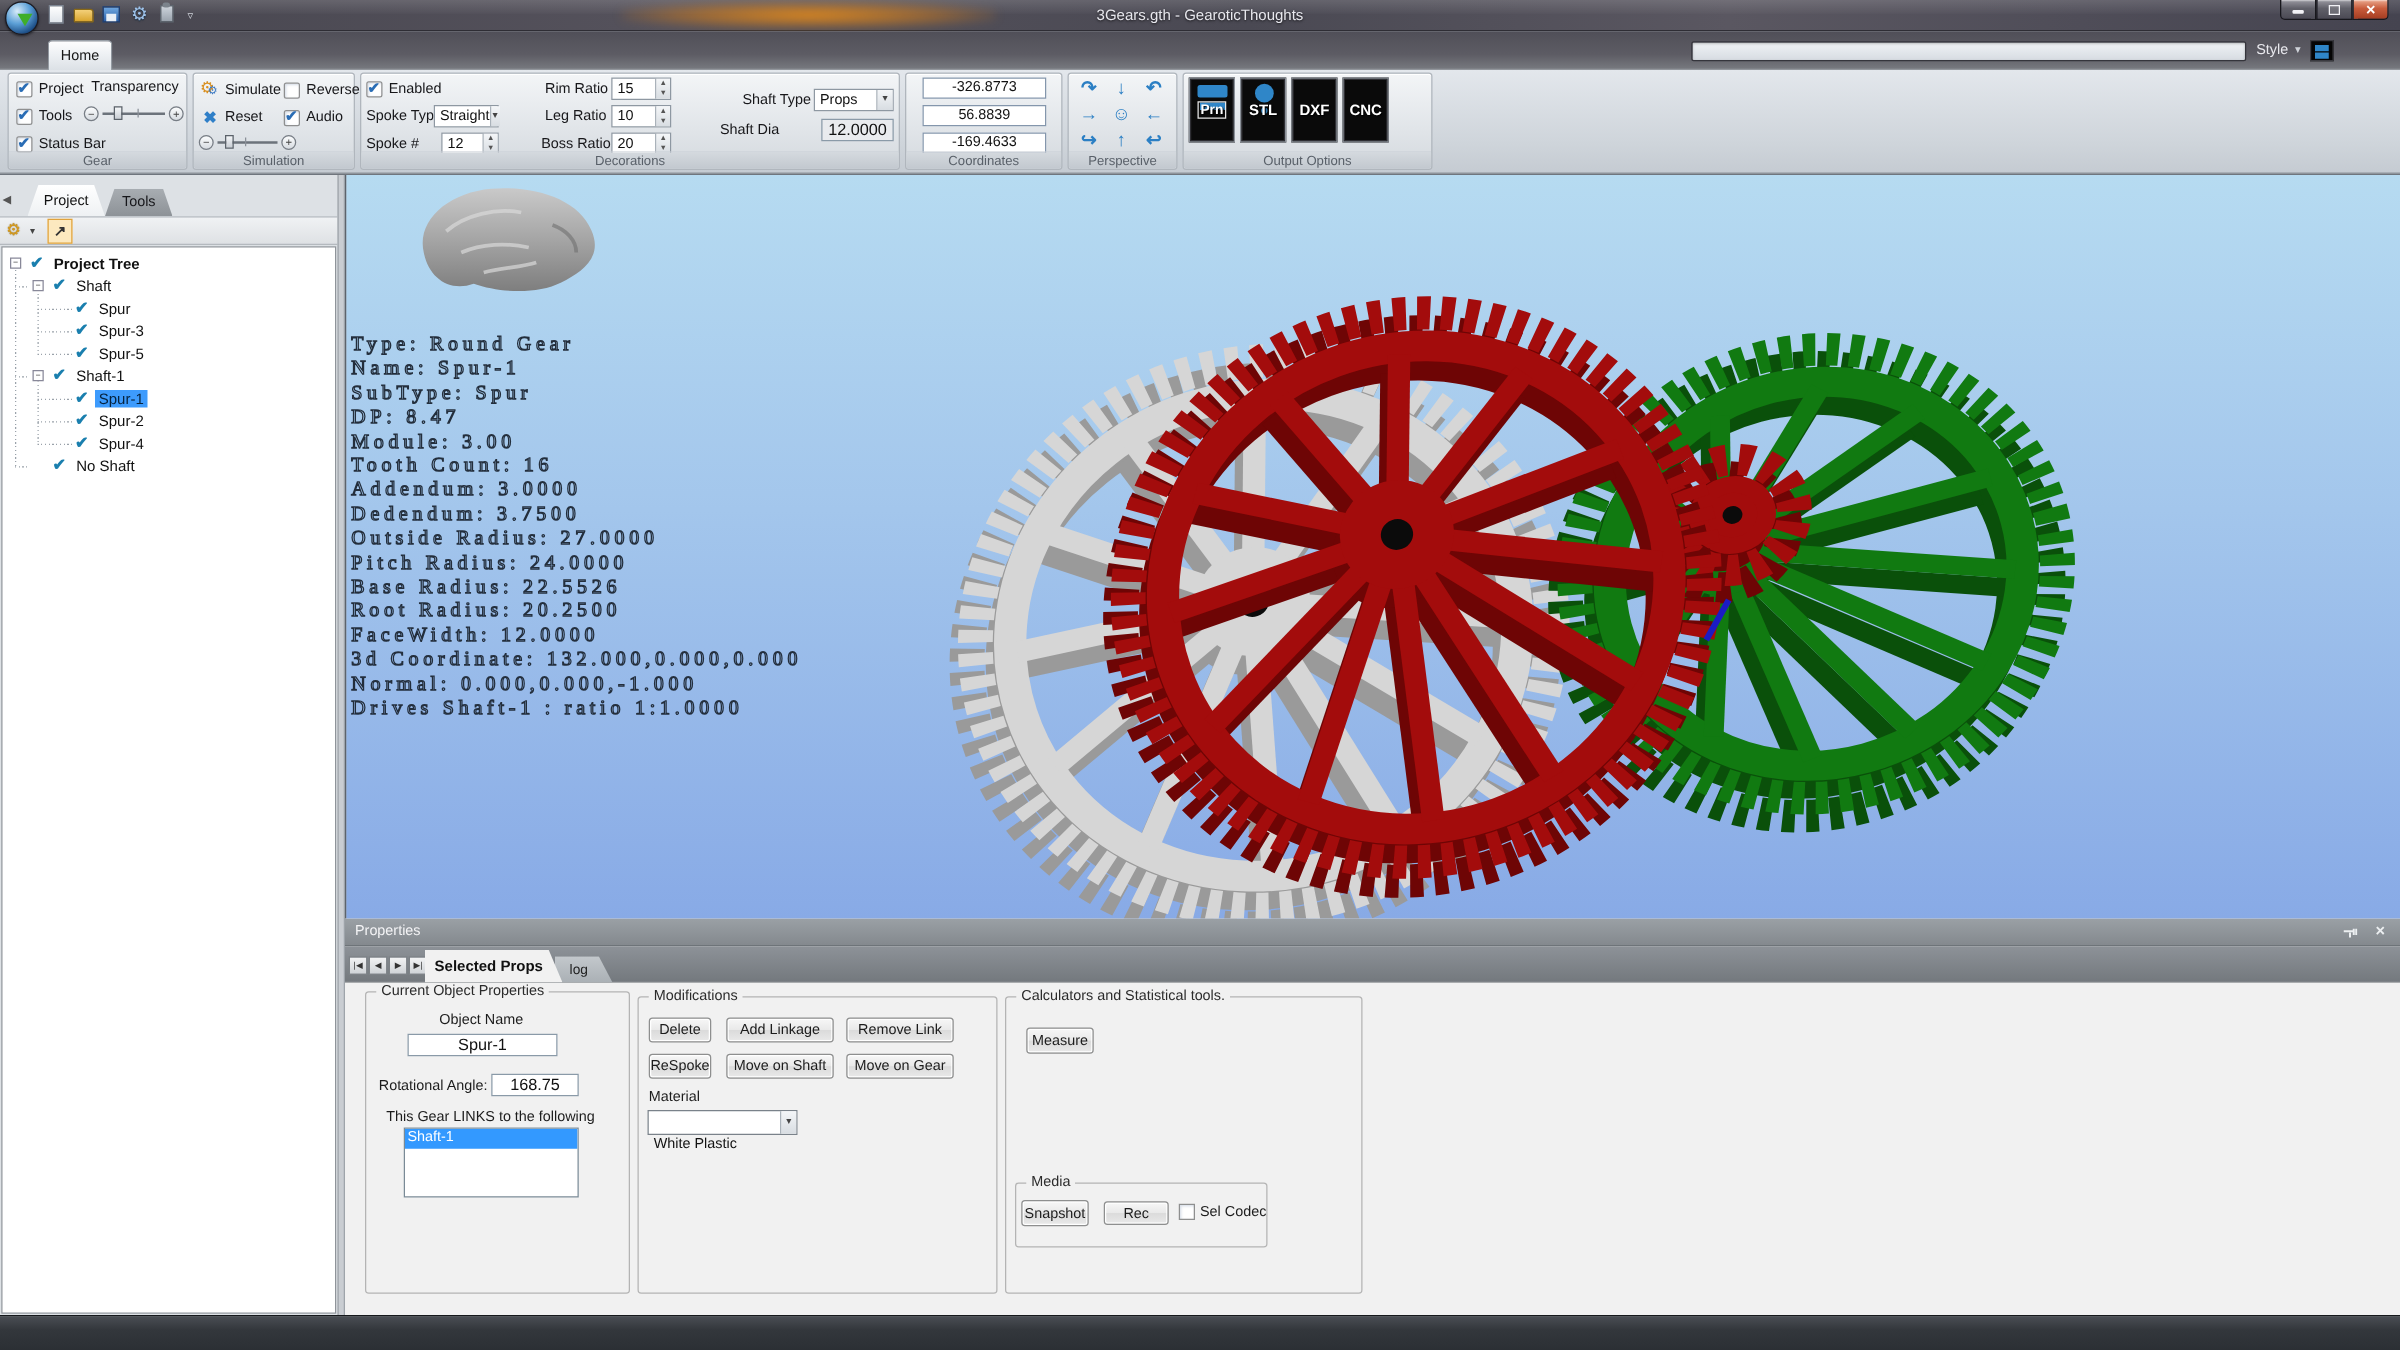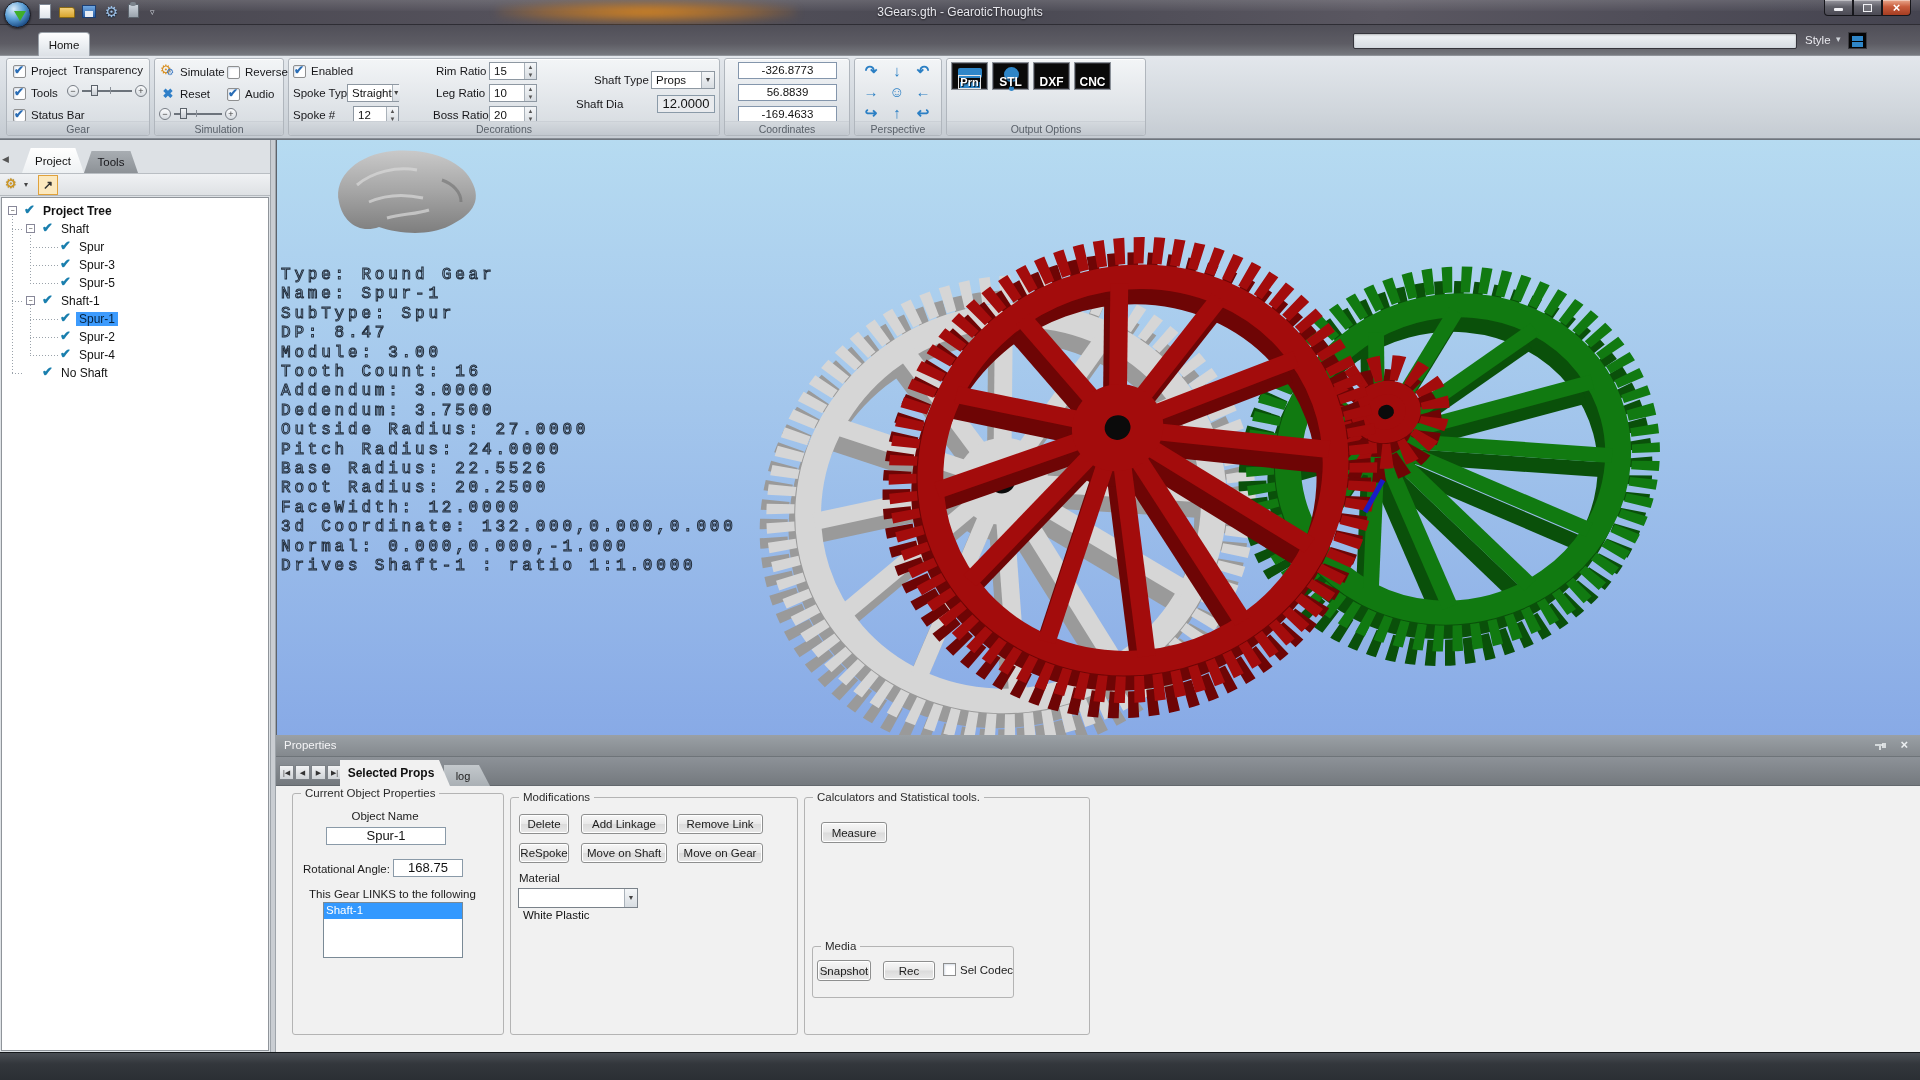--- a/index.html
+++ b/index.html
@@ -102,22 +102,22 @@
   .ic-sim::before { content:"⚙"; position:absolute; left:0; top:-2px; color:#d98f1f; font-size:13px; }
   .ic-sim::after { content:"⚙"; position:absolute; left:6px; top:3px; color:#3a78c2; font-size:9px; }
   .ic-reset { color:#2f7fc8; font-weight:bold; font-size:13px; width:16px; text-align:center; }
   .coordbox { position:absolute; width:99px; height:17px; background:#fff; border:1px solid #8496ac;
     font-size:11.5px; color:#111; text-align:center; line-height:15px; }
   .persp-grid { position:absolute; left:3px; top:2px; display:grid;
     grid-template-columns:26px 26px 26px; grid-template-rows:21px 21px 21px; }
   .persp-btn { color:var(--accent-blue,#2b7fc4); font-size:15px; font-weight:bold; text-align:center;
     line-height:20px; }
   .outbtns { position:absolute; left:4px; top:3px; display:flex; gap:4px; }
-  .outbtn { width:37px; height:28px; background:#0a0a0a; border:1px solid #8a9098;
-    box-shadow:inset 0 0 0 1px #2e2e33; position:relative; display:flex; align-items:flex-end;
+  .outbtn { width:37px; height:52px; background:#0a0a0a; border:1px solid #8a9098;
+    box-shadow:inset 0 0 0 1px #2e2e33; position:relative; display:flex; align-items:center;
     justify-content:center; color:#fff; font-weight:bold; font-size:12px;
     font-family:"Liberation Sans",sans-serif; }
   .outbtn .lab { position:relative; z-index:2; text-shadow:1px 1px 1px #000; }
   .outbtn.b-print .lab { border:1px solid #e8e8e8; padding:0 1px; font-size:11px; }
   .og-print { position:absolute; left:6px; top:5px; width:24px; height:10px; background:#2f86c8;
     border-radius:2px; box-shadow:0 12px 0 -2px #2f86c8; }
   .og-stl { position:absolute; left:11px; top:4px; width:15px; height:15px; border-radius:50%;
     background:#2f86c8; box-shadow:0 14px 0 -5px #2f86c8; }
 
   
@@ -152,21 +152,21 @@
     background-image:repeating-linear-gradient(to right,#9aa2aa 0 1px,transparent 1px 3px); }
   #side-splitter { position:absolute; left:270px; top:140px; width:6px; height:912px;
     background:#c9cdd2; border-left:1px solid #9ea4aa; border-right:1px solid #9ea4aa; }
 
   
   #viewport { position:absolute; left:276px; top:140px; width:1644px; height:595px;
     background:linear-gradient(180deg,var(--viewport-top,#b6dbf1) 0%,#a3c6ec 45%,var(--viewport-bottom,#88aae6) 100%);
     border-left:1px solid #5d636b; overflow:hidden; }
   #gear-svg { position:absolute; left:0; top:0; }
   #cad-text { position:absolute; left:4px; top:126px; z-index:3; }
-  .cad-line { font-family:Liberation Mono, monospace; font-size:16px; letter-spacing:3.8px;
+  .cad-line { font-family:Liberation Serif, serif; font-size:16px; letter-spacing:3.8px;
     line-height:19.4px; white-space:pre; color:transparent; -webkit-text-stroke:1px #232e3c; }
   @supports not (-webkit-text-stroke: 1px #000) { .cad-line { color:#232e3c; } }
 
   
   #props { position:absolute; left:276px; top:735px; width:1644px; height:317px; background:#f1f1f1; }
   #props-title { position:absolute; left:0; top:0; width:100%; height:22px;
     background:linear-gradient(#9aa0a5,#84898e); border-bottom:1px solid #6e7479;
     color:#f4f4f6; font-size:11.5px; line-height:21px; padding-left:8px; }
   #props-pin { position:absolute; right:34px; top:4px; width:12px; height:13px; }
   #props-close { position:absolute; right:12px; top:2px; color:#eceff1; font-size:13px; font-weight:bold; }
@@ -701,21 +701,21 @@
       <div class="wbtn" style="left: 8px; top: 16px; width: 50px; height: 20px;">Delete</div>
           <div class="wbtn" style="left: 70px; top: 16px; width: 86px; height: 20px;">Add Linkage</div>
           <div class="wbtn" style="left: 166px; top: 16px; width: 86px; height: 20px;">Remove Link</div>
           <div class="wbtn" style="left: 8px; top: 45px; width: 50px; height: 20px;">ReSpoke</div>
           <div class="wbtn" style="left: 70px; top: 45px; width: 86px; height: 20px;">Move on Shaft</div>
           <div class="wbtn" style="left: 166px; top: 45px; width: 86px; height: 20px;">Move on Gear</div>
         </div>
 
       <div class="pgroup" style="left:528px;top:11px;width:286px;height:238px;">
         <div class="pgroup-lab">Calculators and Statistical tools.</div>
-        <div class="wbtn" style="left:16px;top:24px;width:66px;height:21px;">Measure</div>
+        <div class="wbtn" style="left:16px;top:24px;width:54px;height:21px;">Measure</div>
 
         <div class="pgroup" style="left:7px;top:148px;width:202px;height:52px;">
           <div class="pgroup-lab">Media</div>
           <div class="wbtn" style="left:4px;top:13px;width:54px;height:21px;">Snapshot</div>
           <div class="wbtn" style="left:70px;top:14px;width:52px;height:19px;">Rec</div>
           <div class="pcbx" style="left:130px;top:16px;"></div>
           <div class="ptext" style="left:147px;top:17px;">Sel Codec</div>
         </div>
       </div>
 

